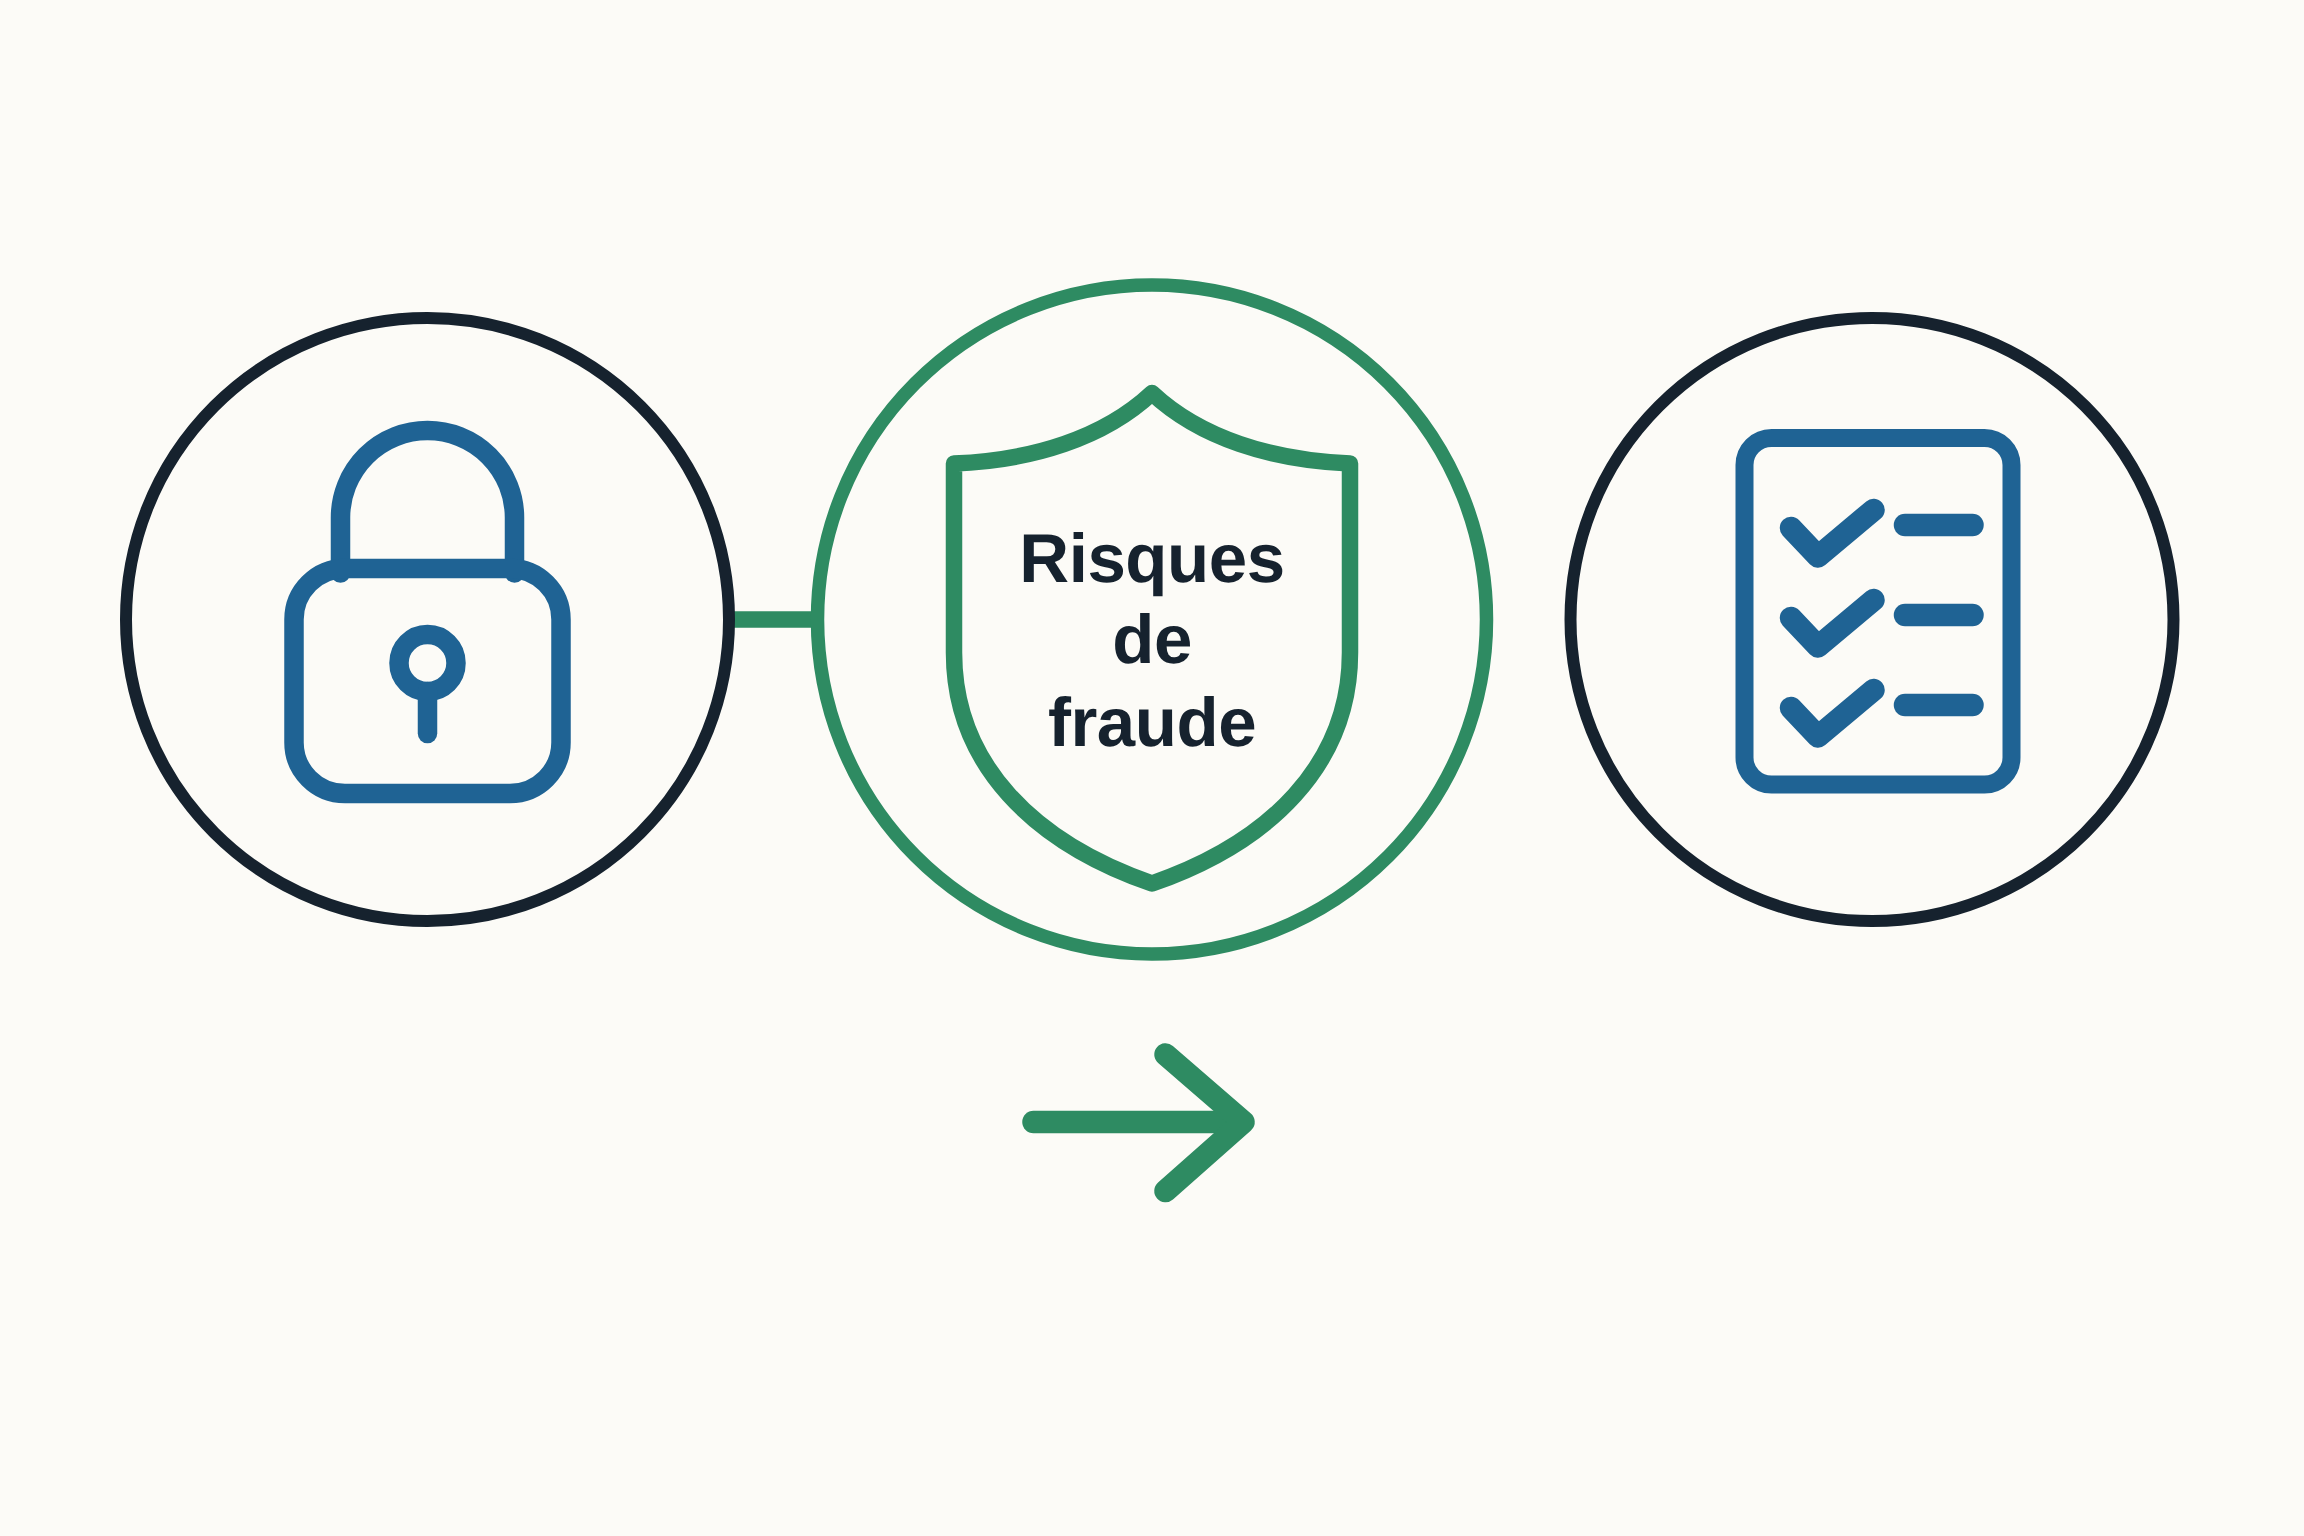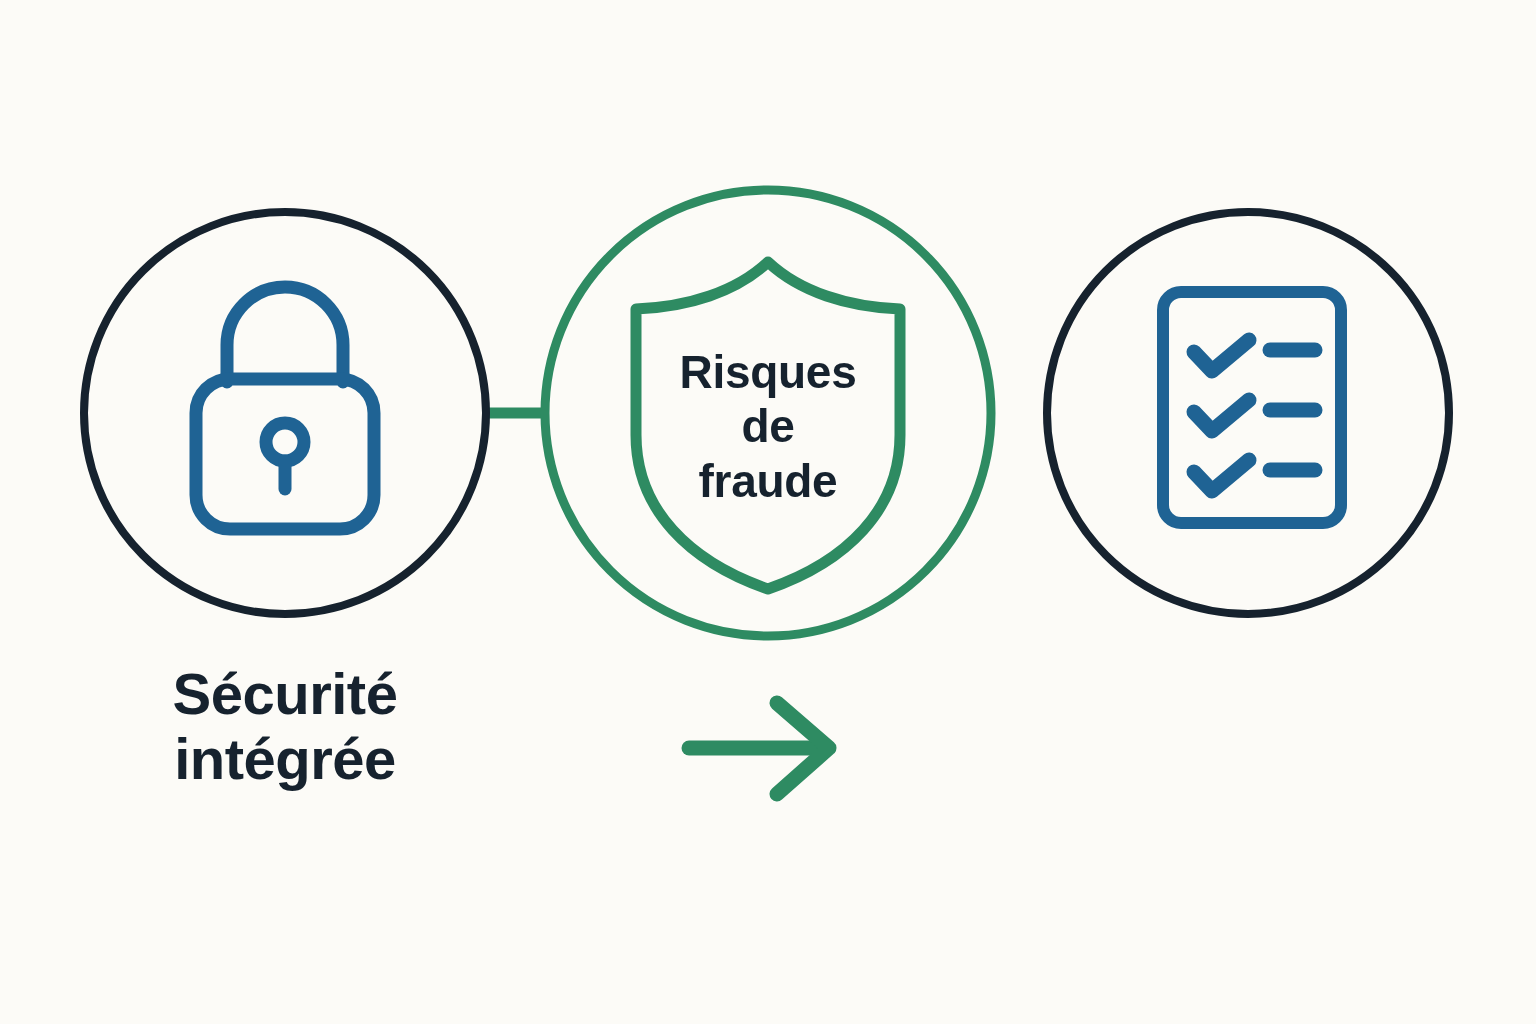--- a/index.html
+++ b/index.html
@@ -125,17 +125,15 @@
       <line x1="689" y1="748" x2="826" y2="748"></line>
       <polyline points="777,703 829,748 777,794"></polyline>
     </g>
 
   </svg>
 
   <div class="shield-text">Risques
 de
 fraude</div>
 
-  <div class="node-label" id="label-left">Sécurité
-intégrée</div>
 
 
 </div>
 
 </body></html>

